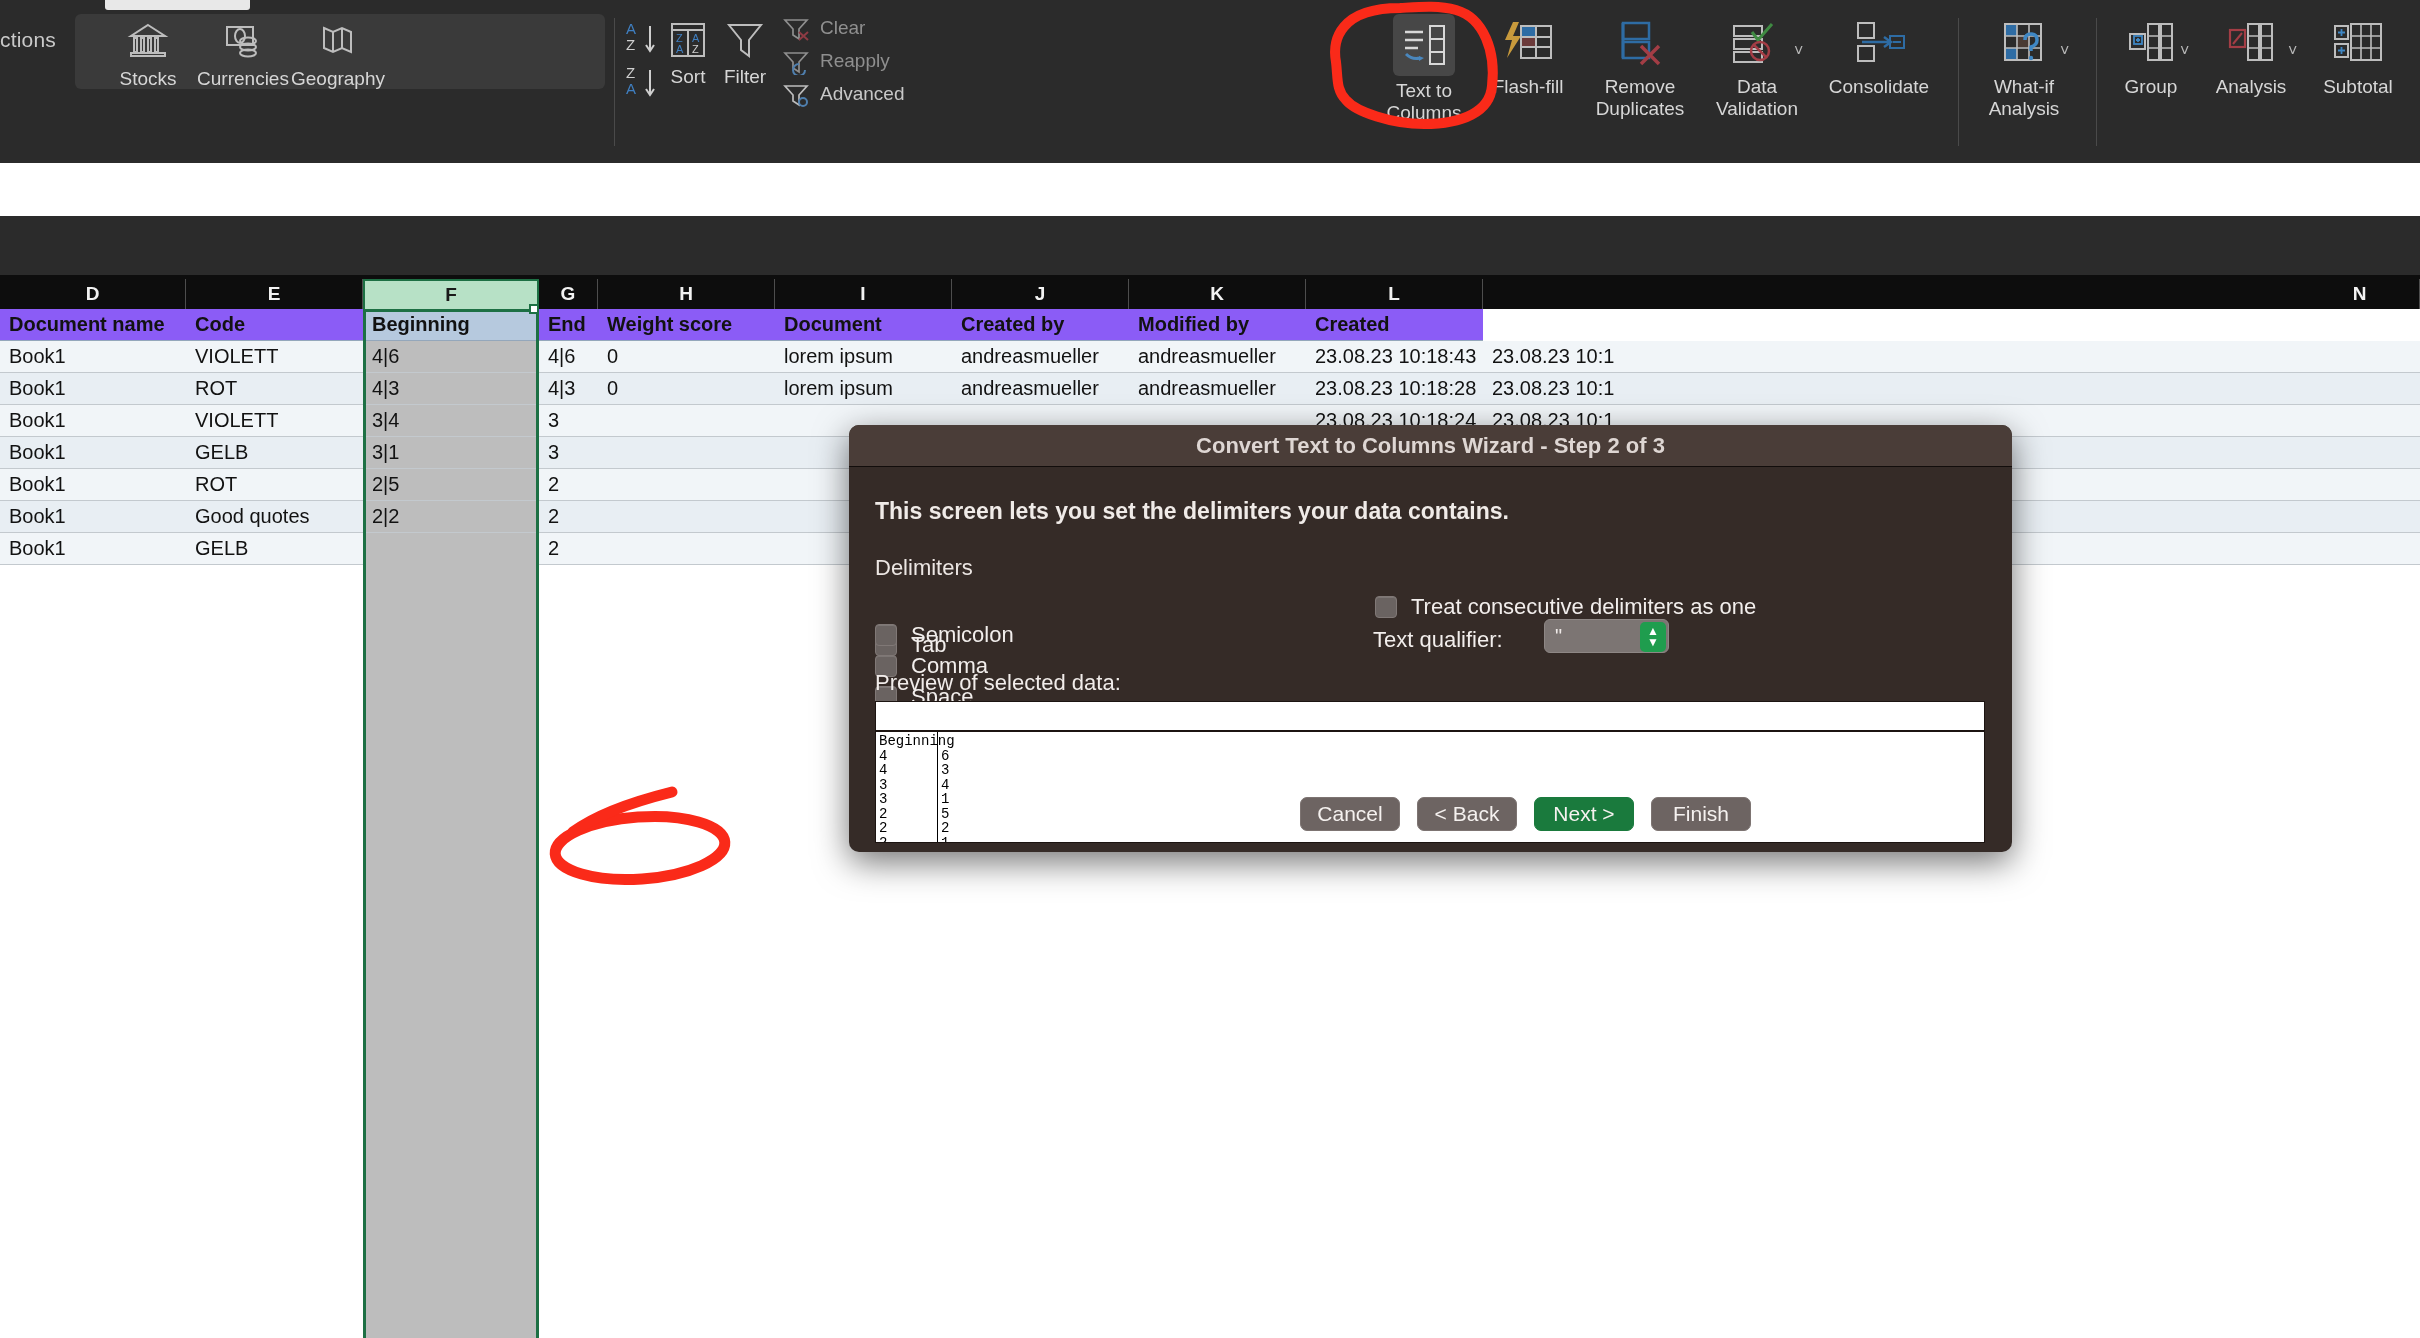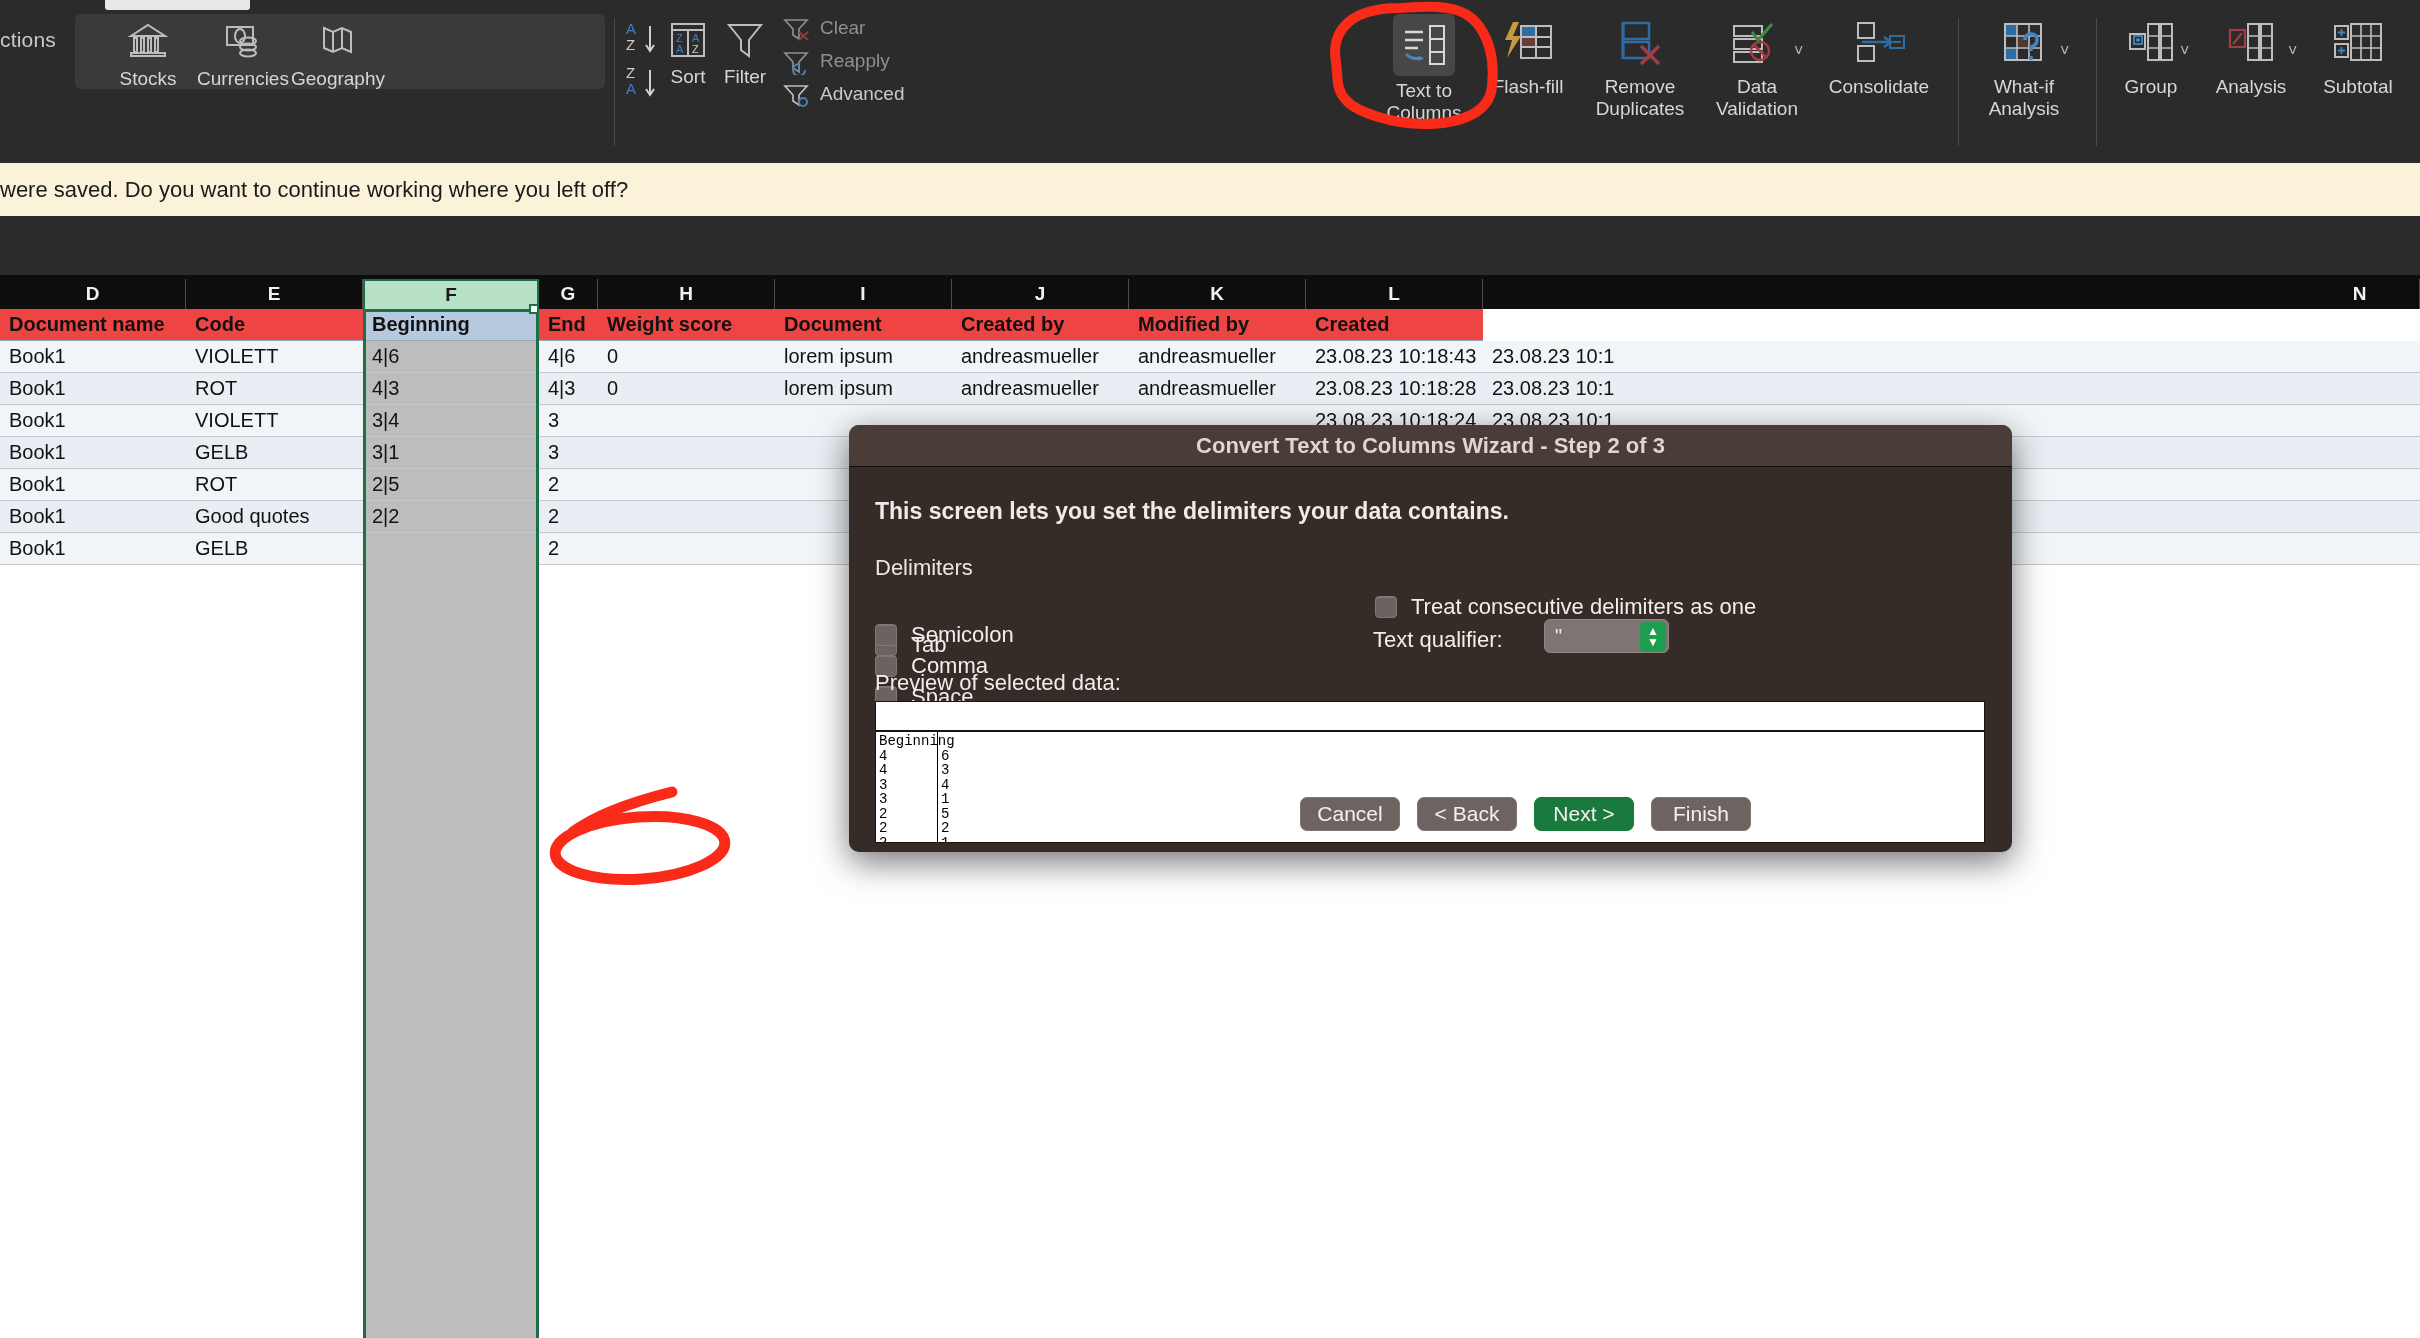--- a/index.html
+++ b/index.html
@@ -89,21 +89,21 @@
   .row { position: relative; height: 32px; width: 2420px; }
   .row.hdr { height: 32px; }
   .cell {
     position: absolute; top: 0; height: 32px;
     display: flex; align-items: center;
     font-size: 20px; color: #121212; padding-left: 9px;
     border-bottom: 1px solid #c3c9ce;
     overflow: hidden; white-space: nowrap;
   }
   .row.hdr .cell {
-    background: #ef4444; font-weight: bold; border-bottom: 1px solid #94a7bb;
+    background: #8b5cf6; font-weight: bold; border-bottom: 1px solid #94a7bb;
   }
   .row.even .cell { background: #f1f5f8; }
   .row.odd  .cell { background: #e8eef3; }
   .cell.selcol { background: #bdbdbd !important; }
   .row.hdr .cell.selcol { background: #b6c9de !important; }
 
   .selcol-outline {
     position: absolute; border-left: 3px solid #1d7044; border-right: 3px solid #1d7044;
     pointer-events: none;
   }
@@ -427,23 +427,20 @@
         <path d="M9 14.5 L16 14.5 M12.5 11 L12.5 18" stroke="#3f87c4" stroke-width="1.8"></path>
         <rect x="6" y="26" width="13" height="13" fill="none" stroke="#bdbdbd" stroke-width="2"></rect>
         <path d="M9 32.5 L16 32.5 M12.5 29 L12.5 36" stroke="#3f87c4" stroke-width="1.8"></path>
         <rect x="22" y="6" width="30" height="36" fill="none" stroke="#bdbdbd" stroke-width="2"></rect>
         <path d="M22 18 L52 18 M22 30 L52 30 M32 6 L32 42 M42 6 L42 42" stroke="#bdbdbd" stroke-width="1.6"></path>
       </svg>
       <span class="lbl" style="margin-top:6px">Subtotal</span>
     </div>
   </div>
 
-  <div class="notifybar">
-    <span class="msg">were saved. Do you want to continue working where you left off?</span>
-  </div>
 
   <div class="sheetwrap">
     <div class="strip-top"></div>
     <div class="strip-top-line"></div>
 
     <div class="colhead-row">
       <div class="colhead" style="left:0px;   width:186px;">D</div>
       <div class="colhead" style="left:186px; width:177px;">E</div>
       <div class="colhead sel" style="left:363px; width:176px;">F</div>
       <div class="colhead" style="left:539px; width:59px;">G</div>

